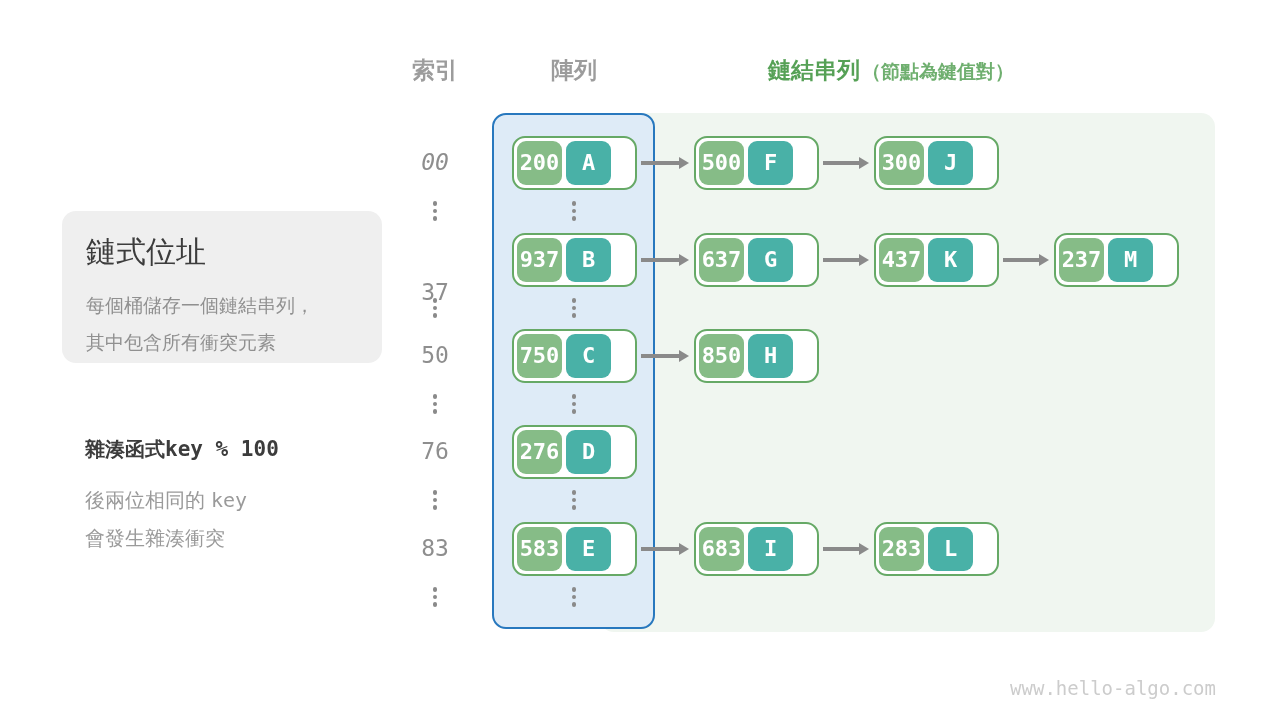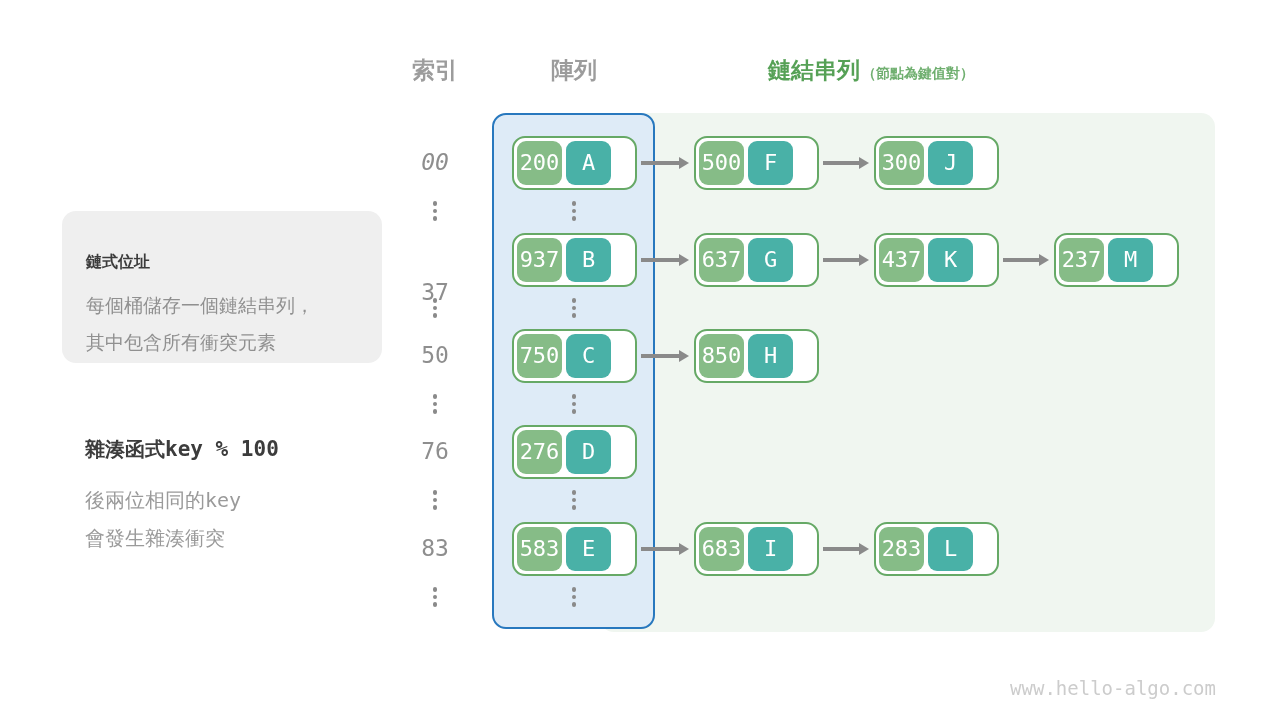--- a/index.html
+++ b/index.html
@@ -22,43 +22,43 @@
   }
   html,body{margin:0;padding:0;background:#FFFFFF;}
   #canvas{
     position:relative;width:1280px;height:720px;overflow:hidden;background:#FFFFFF;
     font-family:"Liberation Sans","DejaVu Sans",sans-serif;
   }
   .mono{font-family:"DejaVu Sans Mono","Liberation Mono",monospace;}
   
   .hdr{position:absolute;font-size:23px;font-weight:bold;color:var(--header-gray);text-align:center;}
   #hdr-list{color:var(--header-green);text-align:left;white-space:nowrap;}
-  #hdr-list .sub{font-size:14px;font-weight:600;color:var(--header-green-light);margin-left:2px;}
+  #hdr-list .sub{font-size:19px;font-weight:600;color:var(--header-green-light);margin-left:2px;}
   
   #list-bg{position:absolute;left:600px;top:113px;width:615px;height:519px;background:var(--list-fill);border-radius:14px;}
   #array-col{position:absolute;left:492px;top:113px;width:163px;height:516px;background:var(--array-fill);
     border:2.5px solid var(--array-border);border-radius:14px;box-sizing:border-box;}
   
   #info-box{position:absolute;left:62px;top:211px;width:320px;height:152px;background:var(--box-bg);
     border-radius:14px;box-sizing:border-box;padding:21px 24px 0 24px;}
-  #info-box .title{font-size:16px;font-weight:bold;color:var(--title-dark);margin-bottom:14px;margin-top:20px;}
+  #info-box .title{font-size:30px;font-weight:normal;color:var(--title-dark);margin-bottom:14px;}
   #info-box .body{font-size:19px;color:var(--body-gray);line-height:37px;}
   
   #hash-note{position:absolute;left:85px;top:436px;}
   #hash-note .line1{font-size:20px;font-weight:bold;color:var(--title-dark);margin-bottom:18px;white-space:nowrap;}
   #hash-note .line1 .code{font-size:21px;margin-left:0;}
   #hash-note .gline{font-size:20px;color:#9A9A9A;line-height:38px;white-space:nowrap;}
-  #hash-note .gline .code{margin-left:0;}
+  #hash-note .gline .code{margin-left:6px;}
   
   .idx{position:absolute;font-family:"DejaVu Sans Mono","Liberation Mono",monospace;
     font-size:23px;color:var(--index-gray);text-align:center;}
   .node{position:absolute;display:flex;gap:4px;padding:3px;box-sizing:border-box;width:125px;height:54px;
     background:#FFFFFF;border:2px solid var(--node-border);border-radius:13px;}
   .cell{display:block;width:45px;height:44px;border-radius:9px;color:#FFFFFF;text-align:center;
-    line-height:44px;font-size:22px;font-weight:400;font-family:"DejaVu Sans Mono","Liberation Mono",monospace;}
+    line-height:44px;font-size:22px;font-weight:700;font-family:"DejaVu Sans Mono","Liberation Mono",monospace;}
   .cell.key{background:var(--key-bg);}
   .cell.val{background:var(--value-bg);}
   .arrow{position:absolute;height:3.4px;background:var(--arrow);}
   .arrow::after{content:'';position:absolute;right:-10px;top:50%;transform:translateY(-50%);
     width:0;height:0;border-left:10px solid var(--arrow);border-top:6px solid transparent;border-bottom:6px solid transparent;}
   .dots{position:absolute;display:flex;flex-direction:column;align-items:center;gap:3px;}
   .dot{width:4.5px;height:4.5px;border-radius:50%;background:var(--dot);}
   
   #watermark{position:absolute;right:64px;top:677px;font-size:19px;color:var(--watermark);
     font-family:"DejaVu Sans Mono","Liberation Mono",monospace;}

